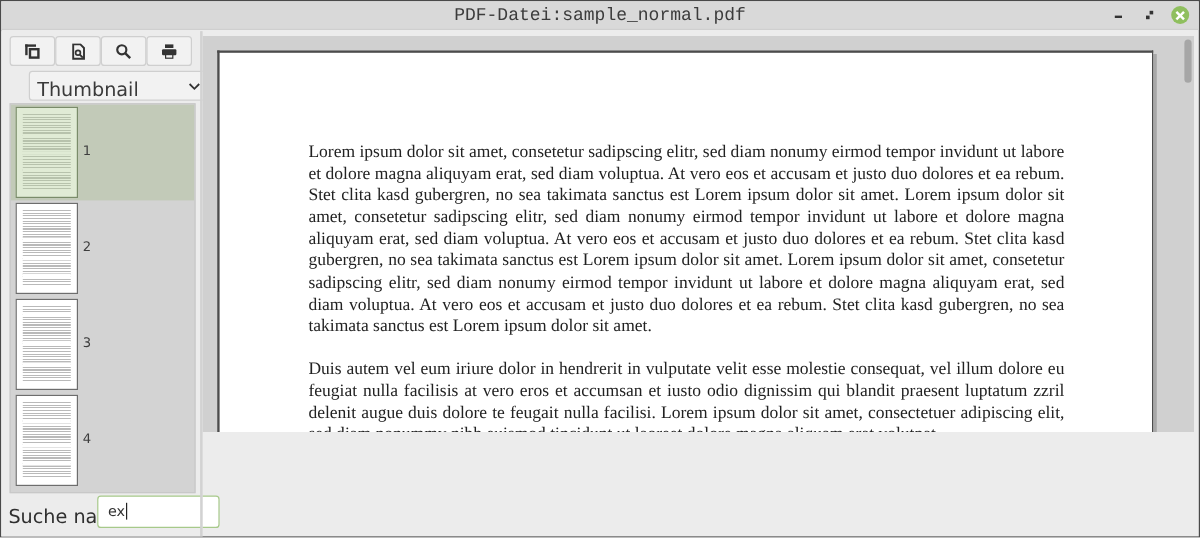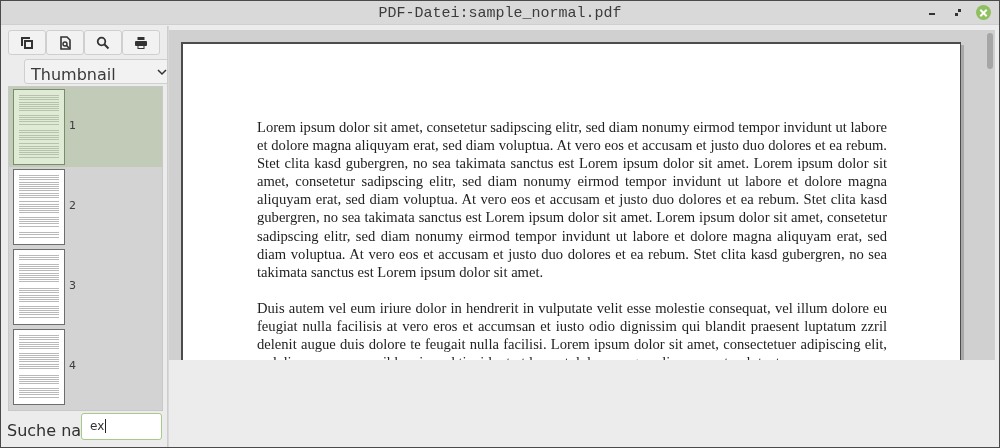--- a/index.html
+++ b/index.html
@@ -80,21 +80,21 @@
     }
     .thumb-gap { position: absolute; left: 5px; width: 40px; height: 3px; background: #fff; }
     .thumb-row.selected .thumb-gap { background: #e0ebd5; }
     .thumb-num {
       position: absolute; left: 60px; top: 32px; font-size: 11px; color: #3d3d3d;
     }
     .search-label {
       position: absolute; left: 6px; top: 395px; font-size: 16px; color: #2f2f2f;
     }
     .search-input {
-      position: absolute; left: 80px; top: 387px; width: 81px; height: 27px;
+      position: absolute; left: 80px; top: 387px; width: 102px; height: 27px;
       border: 1px solid #a7c98a; border-radius: 3px; background: #fff;
       font-size: 12px; color: #333; padding: 5px 0 0 8px;
       font-family: "DejaVu Sans", sans-serif;
     }
     .caret { display: inline-block; width: 1px; height: 14px; background: #222; vertical-align: -3px; margin-left: 1px; }
 
     
     .pane-divider { position: absolute; left: 166px; top: 25px; width: 2px; height: 422px; background: #d8d8d8; border-left: 1px solid #cdcdcd; }
 
     

